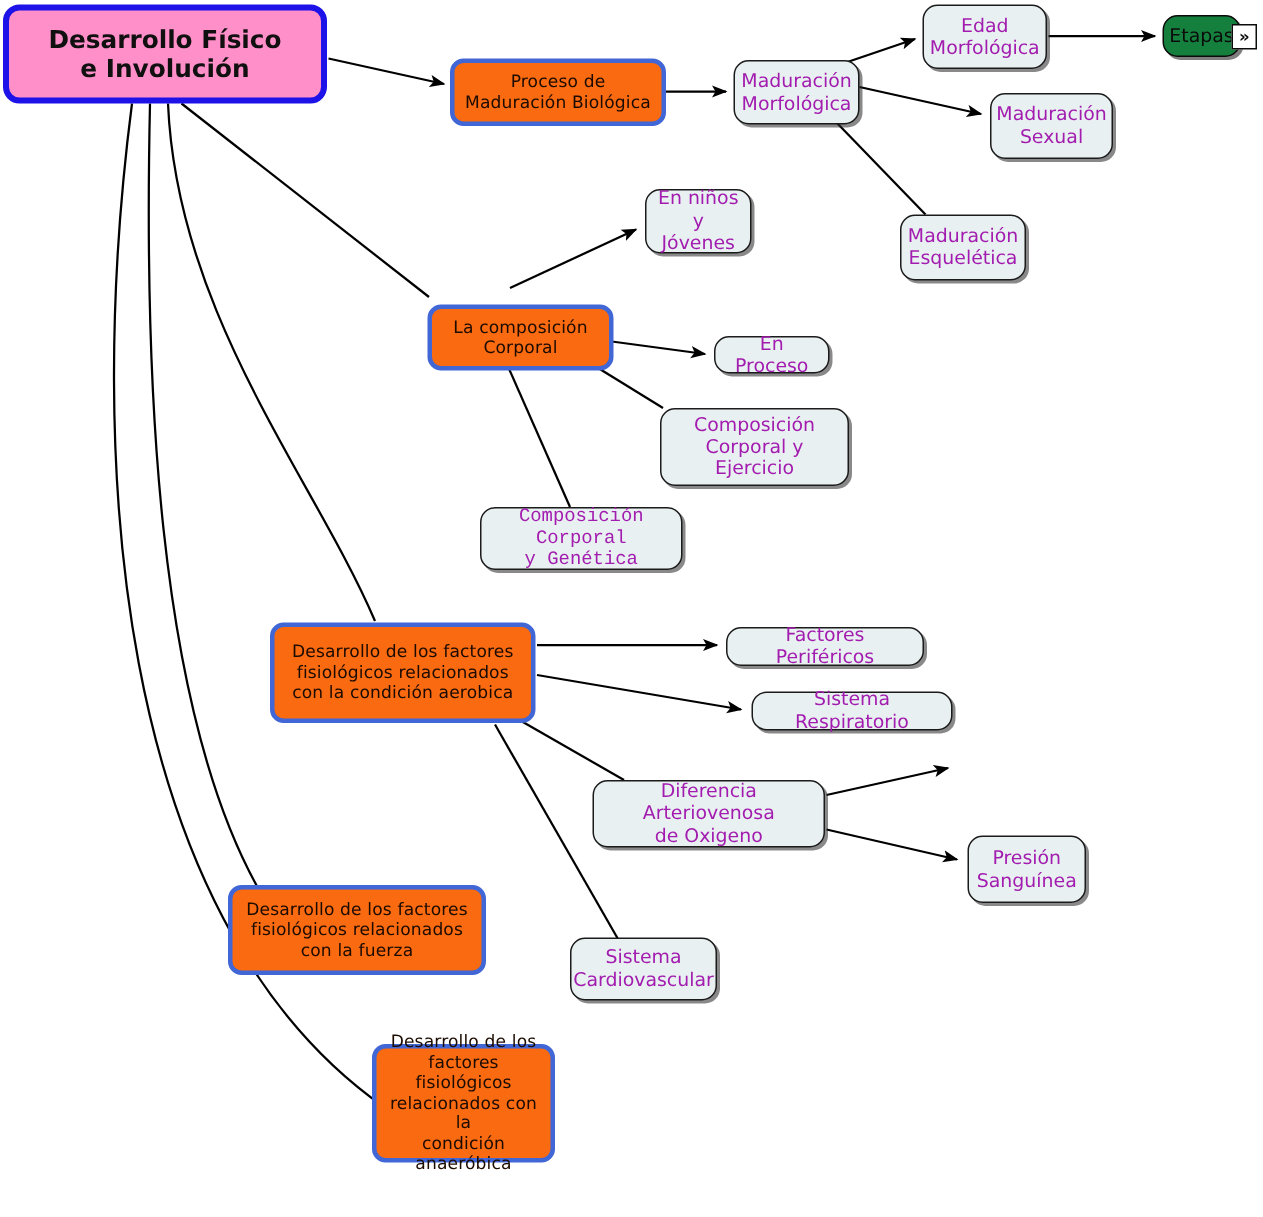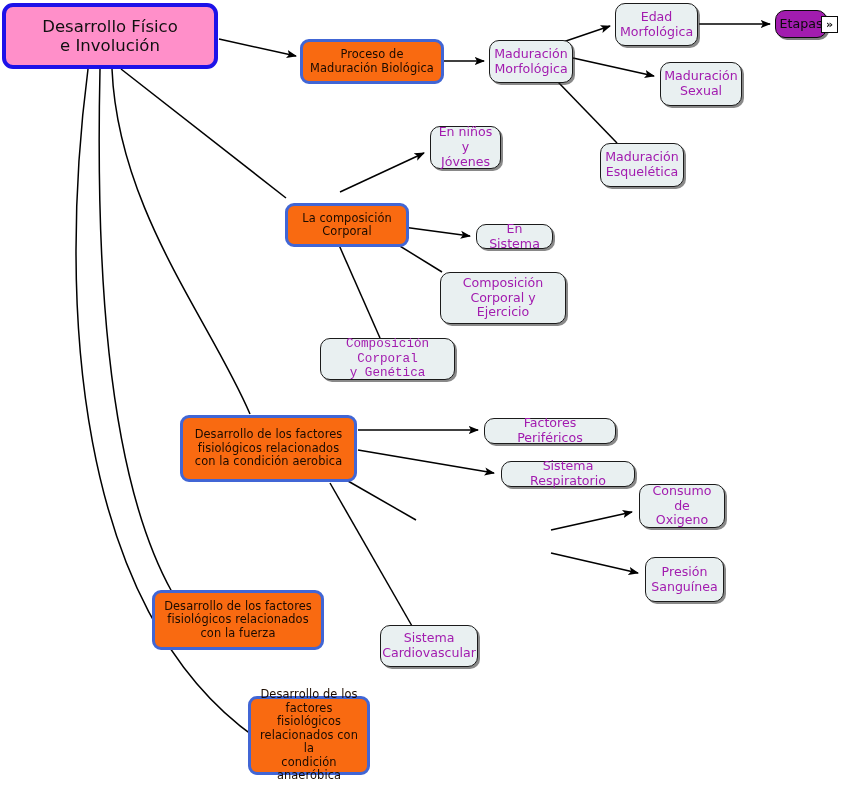--- a/index.html
+++ b/index.html
@@ -10,29 +10,29 @@
 
   .node{position:absolute;box-sizing:border-box;display:flex;align-items:center;
         justify-content:center;text-align:center;border-radius:9px;line-height:1.18;}
   .node span{display:block;width:100%;padding:0 5px;white-space:pre-line;}
 
   
   .n-light{background:#e9f0f1;border:1.4px solid #1b1b1b;color:#a21caf;
            font-size:12.6px;border-radius:10px;
            box-shadow:2px 2px 0 rgba(40,40,40,.55);}
   
-  .n-grey{background:#a21caf;border:1.7px solid #0b0b0b;color:#0b0b0b;
+  .n-grey{background:#15803d;border:1.7px solid #0b0b0b;color:#0b0b0b;
           font-size:12.6px;border-radius:10px;
           box-shadow:2px 2px 0 rgba(40,40,40,.6);}
   
   .n-orange{background:#f96a11;border:3px solid #4166d5;color:#1b0b00;
             font-size:11.4px;font-weight:normal;border-radius:9px;letter-spacing:.1px;}
   
   .n-root{background:#ff8fc9;border:4px solid #1d12e8;color:#101010;
-          font-size:16.5px;border-radius:11px;}
+          font-size:16.5px;border-radius:11px;font-weight:bold;}
 
   .badge{position:absolute;width:15px;height:15px;background:#ffffff;
          border:1.4px solid #0b0b0b;display:flex;align-items:center;
          justify-content:center;font-size:11px;font-weight:bold;color:#0b0b0b;
          line-height:1;}
 </style>
 </head>
 <body>
 
 <div id="stage">
@@ -128,21 +128,21 @@
     <span>La composición
 Corporal</span>
   </div>
 
   <div class="node n-light" style="left:430px;top:126px;width:71px;height:43px;justify-content:flex-end;">
     <span>En niños y
 Jóvenes</span>
   </div>
 
   <div class="node n-light" style="left:476px;top:224px;width:77px;height:25px;">
-    <span>En Sistema</span>
+    <span>En Proceso</span>
   </div>
 
   <div class="node n-light" style="left:440px;top:272px;width:126px;height:52px;">
     <span>Composición
 Corporal y Ejercicio</span>
   </div>
 
   <div class="node n-light" style="left:320px;top:338px;width:135px;height:42px;font-family:Liberation Mono, monospace;">
     <span>Composición Corporal
 y Genética</span>
@@ -155,25 +155,25 @@
   </div>
 
   <div class="node n-light" style="left:484px;top:418px;width:132px;height:26px;">
     <span>Factores Periféricos</span>
   </div>
 
   <div class="node n-light" style="left:501px;top:461px;width:134px;height:26px;align-items:center;">
     <span>Sistema Respiratorio</span>
   </div>
 
+  <div class="node n-light" style="left:395px;top:520px;width:155px;height:45px;">
+    <span>Diferencia Arteriovenosa
+de Oxigeno</span>
+  </div>
 
-  <div class="node n-light" style="left:639px;top:484px;width:86px;height:44px;">
-    <span>Consumo de
-Oxigeno</span>
-  </div>
 
   <div class="node n-light" style="left:645px;top:557px;width:79px;height:45px;">
     <span>Presión
 Sanguínea</span>
   </div>
 
   <div class="node n-light" style="left:380px;top:625px;width:98px;height:42px;">
     <span>Sistema
 Cardiovascular</span>
   </div>

